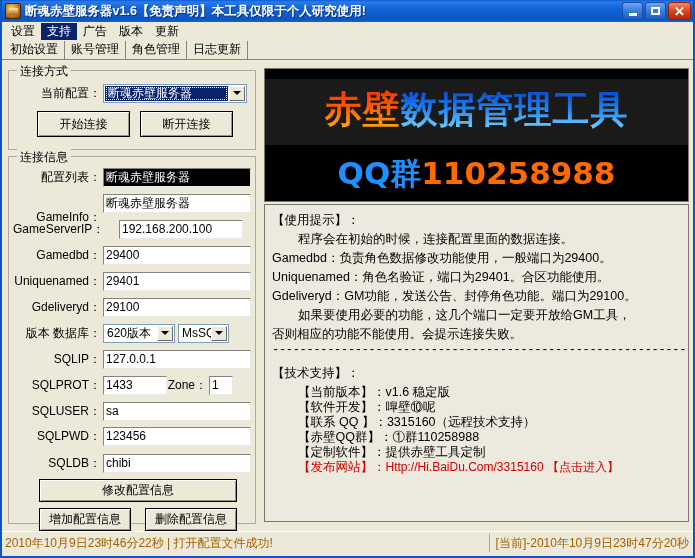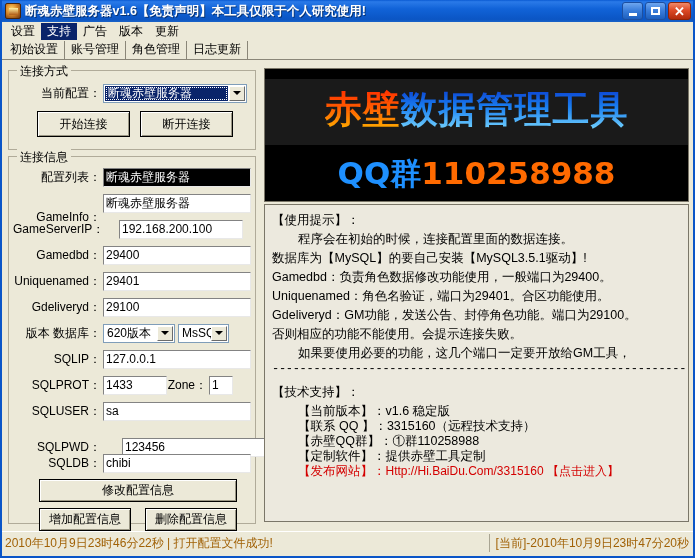--- a/index.html
+++ b/index.html
@@ -476,21 +476,21 @@
           <div class="txt sunken" style="width:64px; margin-left:2px;">1433</div>
           <div class="lbl" style="width:40px; padding-right:2px;">Zone：</div>
           <div class="txt sunken" style="width:24px;">1</div>
         </div>
 
         <div class="row" style="left:4px; top:244px;">
           <div class="lbl" style="width:88px;">SQLUSER：</div>
           <div class="txt sunken" style="width:148px; margin-left:2px;">sa</div>
         </div>
 
-        <div class="row" style="left:4px; top:280px;gap:19px;">
+        <div class="row" style="left:4px; top:269px;">
           <div class="lbl" style="width:88px;">SQLPWD：</div>
           <div class="txt sunken" style="width:148px; margin-left:2px;">123456</div>
         </div>
 
         <div class="row" style="left:4px; top:296px;">
           <div class="lbl" style="width:88px;">SQLDB：</div>
           <div class="txt sunken" style="width:148px; margin-left:2px;">chibi</div>
         </div>
 
         <div class="btn" style="position:absolute; left:30px; top:322px; width:198px; height:23px;">修改配置信息</div>
@@ -503,31 +503,31 @@
 
       <div class="banner">
         <div class="banner-strip"></div>
         <div class="banner-title"><span class="bt-a">赤壁</span><span class="bt-b">数据管理工具</span></div>
         <div class="banner-qq"><span class="qq-lbl">QQ群</span><span class="qq-num">110258988</span></div>
       </div>
 
       <div class="infobox">
         <div class="info-line">【使用提示】：</div>
         <div class="info-line indent">程序会在初始的时候，连接配置里面的数据连接。</div>
-        <div class="info-line">数据库为【MySQL】的要自己安装【MySQL3.5.1驱动】!</div>
         <div class="info-line">Gamedbd：负责角色数据修改功能使用，一般端口为29400。</div>
         <div class="info-line">Uniquenamed：角色名验证，端口为29401。合区功能使用。</div>
         <div class="info-line">Gdeliveryd：GM功能，发送公告、封停角色功能。端口为29100。</div>
+        <div class="info-line indent">如果要使用必要的功能，这几个端口一定要开放给GM工具，</div>
         <div class="info-line">否则相应的功能不能使用。会提示连接失败。</div>
-        <div class="info-line indent">如果要使用必要的功能，这几个端口一定要开放给GM工具，</div>
         <div class="info-sep">------------------------------------------------------------</div>
         <div class="info-line" style="margin-top:8px;">【技术支持】：</div>
 
         <div class="support-list">
           <div class="support-row"><span class="k">【当前版本】：</span><span class="v">v1.6 稳定版</span></div>
+          <div class="support-row"><span class="k">【软件开发】：</span><span class="v">嘷壁⑩呢</span></div>
           <div class="support-row"><span class="k">【联系 QQ 】：</span><span class="v">3315160（远程技术支持）</span></div>
           <div class="support-row"><span class="k">【赤壁QQ群】：</span><span class="v">①群110258988</span></div>
           <div class="support-row"><span class="k">【定制软件】：</span><span class="v">提供赤壁工具定制</span></div>
           <div class="support-row url"><span class="k">【发布网站】：</span><span class="v">Http://Hi.BaiDu.Com/3315160 【点击进入】</span></div>
         </div>
       </div>
     </div>
 
     <div class="statusbar">
       <div class="status-cell status-left">2010年10月9日23时46分22秒  |  打开配置文件成功!</div>

